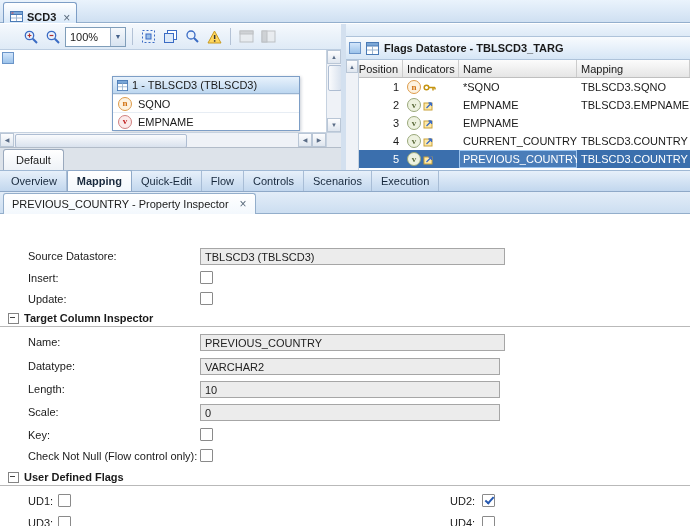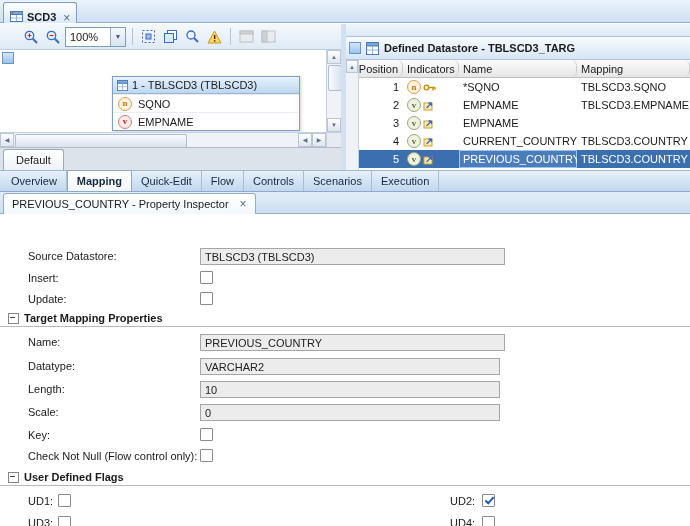--- a/index.html
+++ b/index.html
@@ -78,21 +78,21 @@
   .rp-top{height:12px;background:linear-gradient(#eef5fc,#ddeaf7);}
   .rp-header{height:24px;background:linear-gradient(#f8fbfe,#d6e6f6);border-top:1px solid #aec3da;
     border-bottom:1px solid #aec3da;display:flex;align-items:center;gap:5px;padding:0 3px;
     font-weight:bold;box-sizing:border-box;}
   .rp-body{position:absolute;top:36px;bottom:0;left:0;right:0;display:flex;}
   .rp-scroll{width:13px;background:#eff2f7;border-right:1px solid #c6d2e0;box-sizing:border-box;}
   .rp-scroll .sbtn{width:12px;height:13px;}
   .ds-table{flex:1;display:flex;flex-direction:column;overflow:hidden;}
   .ds-head{display:flex;height:17px;background:linear-gradient(#fcfcfc,#e5e5e5);
     border-bottom:1px solid #bfbfbf;flex:none;}
-  .hc{padding:0 4px;border-right:1px solid #cccccc;display:flex;align-items:center;box-sizing:border-box;border-radius:6px;}
+  .hc{padding:0 4px;border-right:1px solid #cccccc;display:flex;align-items:center;box-sizing:border-box;}
   .ds-row{display:flex;height:18px;align-items:stretch;background:#fff;flex:none;}
   .c{padding:0 4px;overflow:hidden;white-space:nowrap;display:flex;align-items:center;box-sizing:border-box;}
   .pos{width:44px;justify-content:flex-end;}
   .ind{width:56px;gap:2px;text-align:center;}
   .name{width:118px;}
   .map{flex:1;}
   .ds-row.selected{background:#3b6fad;color:#fff;}
   .ds-row.selected .name{background:#4a7db9;box-shadow:inset 0 0 0 1px #9cc4ee;}
 
   
@@ -272,21 +272,21 @@
     <div class="rp-header">
       <span class="mini-blue"></span>
       <span>
         <svg width="13" height="13" viewBox="0 0 13 13">
             <rect x="0.5" y="0.5" width="12" height="12" fill="#fff" stroke="#4a7ab5"></rect>
             <rect x="0.5" y="0.5" width="12" height="3.5" fill="#7ba7d7" stroke="#4a7ab5"></rect>
             <line x1="6.5" y1="4" x2="6.5" y2="12" stroke="#9ab4d0"></line>
             <line x1="1" y1="8" x2="12" y2="8" stroke="#9ab4d0"></line>
           </svg>
       </span>
-      <span>Defined Datastore - TBLSCD3_TARG</span>
+      <span>Flags Datastore - TBLSCD3_TARG</span>
     </div>
     <div class="rp-body">
       <div class="rp-scroll">
         <span class="sbtn">▲</span>
       </div>
       <div class="ds-table">
         <div class="ds-head">
             <div class="hc pos">Position</div>
             <div class="hc ind">Indicators</div>
             <div class="hc name">Name</div>
@@ -426,21 +426,21 @@
       <span class="flabel">Insert:</span>
       <span class="cb"></span>
     </div>
     <div class="frow" style="top:51px">
       <span class="flabel">Update:</span>
       <span class="cb"></span>
     </div>
 
     <div class="sec" style="top:70px">
       <span class="colbox"></span>
-      <span>Target Mapping Properties</span>
+      <span>Target Column Inspector</span>
     </div>
 
     <div class="frow" style="top:94px">
       <span class="flabel">Name:</span>
       <input class="tfield" style="width: 305px;" readonly="" value="PREVIOUS_COUNTRY">
     </div>
     <div class="frow" style="top:118px">
       <span class="flabel">Datatype:</span>
       <input class="tfield" style="width: 300px;" readonly="" value="VARCHAR2">
     </div>

